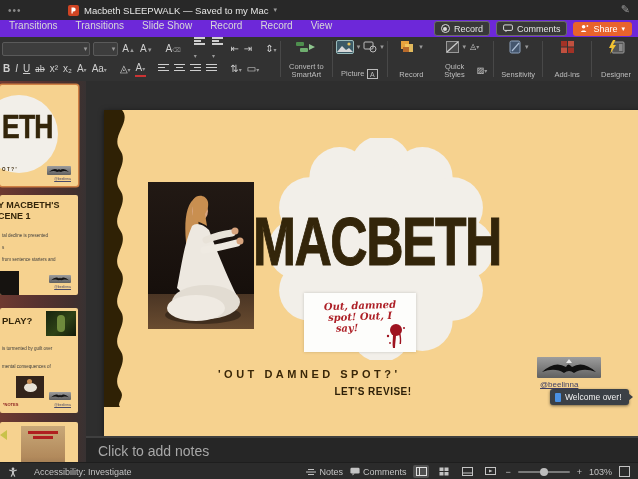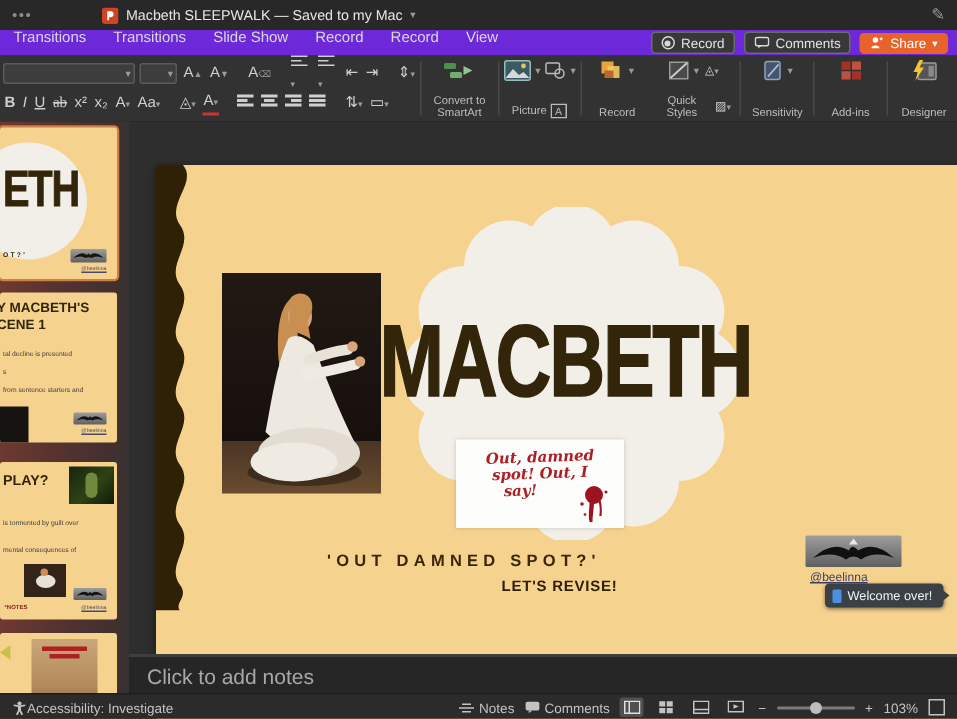--- a/index.html
+++ b/index.html
@@ -78,21 +78,21 @@
            box-shadow:0 1px 3px rgba(0,0,0,.5);}
   .tooltip:after{content:"";position:absolute;right:-4px;top:4px;border-left:5px solid #3b4046;
                  border-top:4px solid transparent;border-bottom:4px solid transparent;}
   .tt-icon{width:6px;height:9px;background:#4a90e2;border-radius:1px;}
   
   .notes{position:absolute;left:86px;top:436px;width:552px;height:26px;background:#262626;
          border-top:2px solid #3f3f3f;display:flex;align-items:center;}
   .notes span{font-size:14px;color:#a8a8a8;margin-left:12px;}
   .statusbar{position:absolute;left:0;top:462px;width:638px;height:17px;background:#2b2b2b;
              border-top:1px solid #1e1e1e;display:flex;align-items:center;font-size:9px;color:#c3c3c3;}
-  .sb-left{display:flex;align-items:center;gap:0;margin-left:8px;text-align:right;}
+  .sb-left{display:flex;align-items:center;gap:16px;margin-left:8px;text-align:right;}
   .sb-right{margin-left:auto;display:flex;align-items:center;gap:7px;padding-right:8px;}
   .viewbtn{display:flex;align-items:center;justify-content:center;width:16px;height:13px;border-radius:2px;}
   .viewbtn.sel{background:#505050;}
   .zslider{width:52px;height:2px;background:#7a7a7a;border-radius:1px;position:relative;}
   .zknob{position:absolute;left:22px;top:-3px;width:8px;height:8px;border-radius:50%;background:#bdbdbd;}
   .fit{width:9px;height:9px;border:1px solid #c3c3c3;position:relative;}
 </style>
 </head>
 <body>
 

